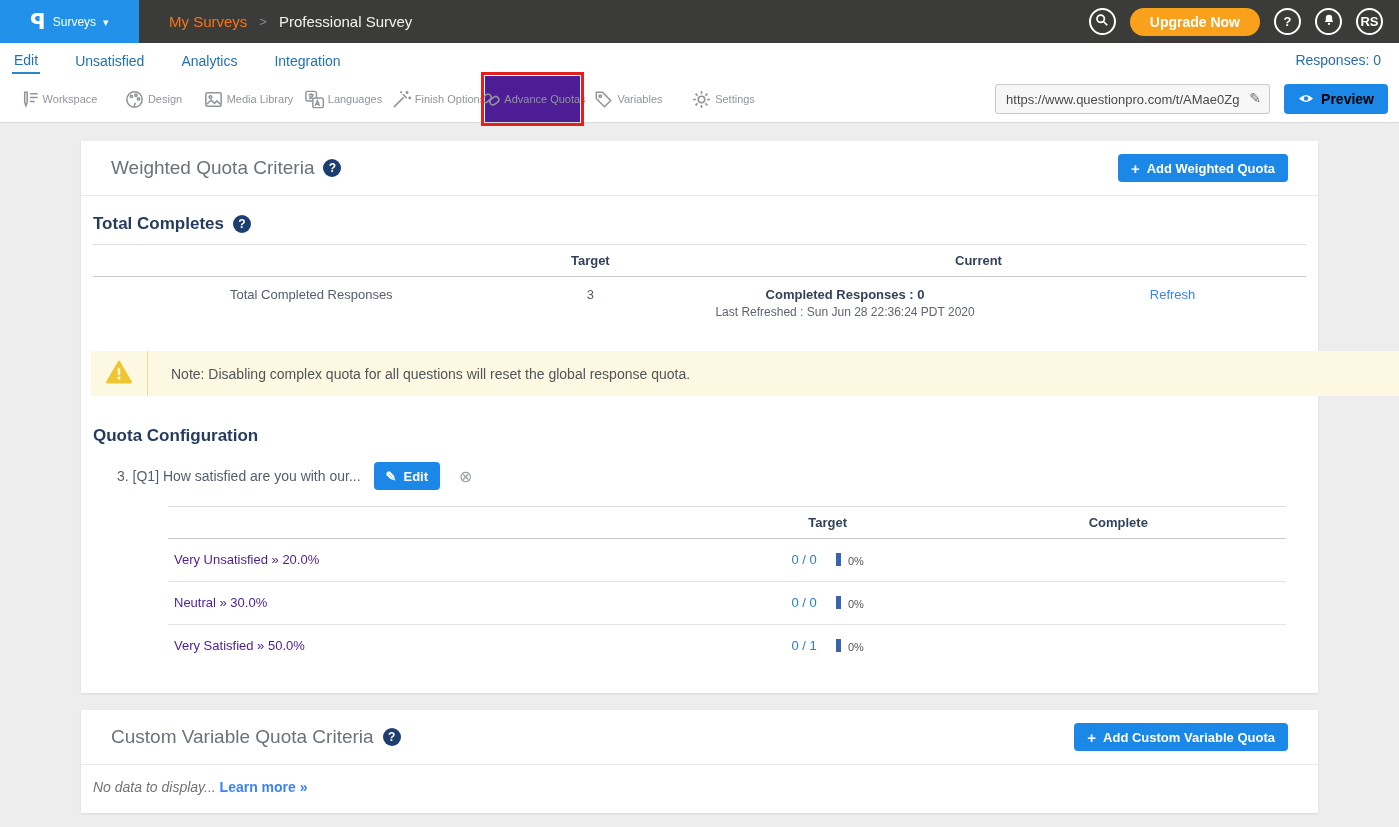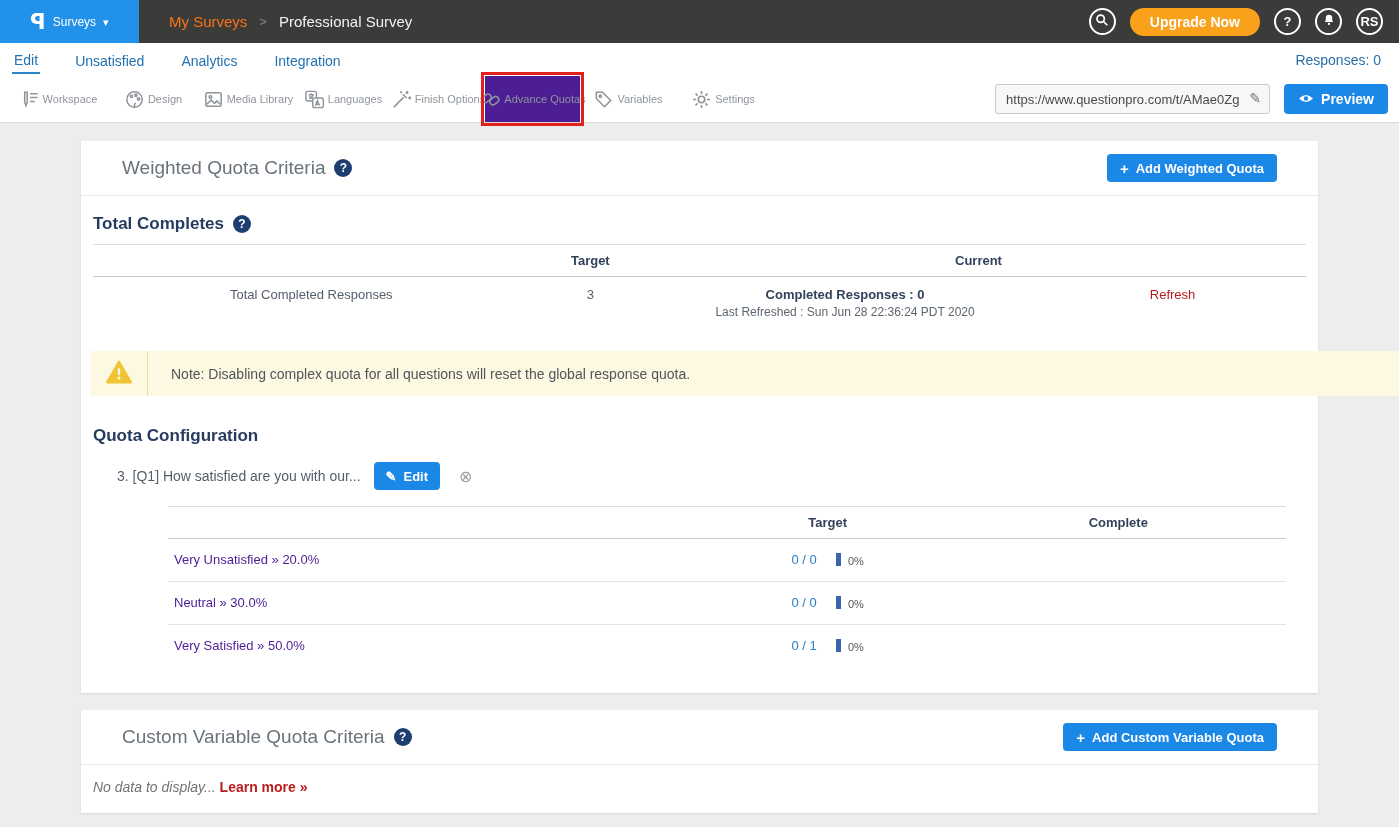--- a/index.html
+++ b/index.html
@@ -30,41 +30,41 @@
   
   .toolbar { height:47px; background:#fff; border-bottom:1px solid #d9d9d9; display:flex; align-items:stretch; padding-left:10px; position:relative; }
   .tool-item { width:95px; display:flex; flex-direction:row; align-items:center; justify-content:center; gap:2px; cursor:pointer; position:relative; }
   .tool-item .tlabel { font-size:11px; color:#8f959b; white-space:nowrap; }
   .tool-item svg { display:block; }
   .tool-item.highlighted { background:#4c1d95; outline:3px solid #e2211c; outline-offset:1px; z-index:3; }
   .toolbar-right { margin-left:auto; display:flex; align-items:center; gap:14px; padding-right:11px; }
   .url-wrap { position:relative; }
   .url-input { width:275px; height:30px; border:1px solid #c9c9c9; border-radius:3px; background:#f7f7f7; font-size:13px; color:#4a4a4a; padding:0 30px 0 10px; font-family:inherit; }
   .url-pencil { position:absolute; right:9px; top:6px; color:#6b6b6b; font-size:14px; cursor:pointer; }
-  .preview-btn { background:#1b87e6; border:none; border-radius:4px; color:#ffffff; height:30px; padding:0 14px; font-size:14px; font-weight:bold; display:flex; align-items:center; gap:7px; cursor:pointer; font-family:inherit; }
+  .preview-btn { background:#1b87e6; border:none; border-radius:4px; color:#000000; height:30px; padding:0 14px; font-size:14px; font-weight:bold; display:flex; align-items:center; gap:7px; cursor:pointer; font-family:inherit; }
 
   
   .content { padding:18px 81px 0; }
   .card { background:#fff; box-shadow:0 1px 2px rgba(0,0,0,.10); margin-bottom:17px; }
-  .card-header { display:flex; align-items:center; padding:13px 41px; border-bottom:1px solid #e8e8e8; }
+  .card-header { display:flex; align-items:center; padding:13px 30px; border-bottom:1px solid #e8e8e8; }
   .card-title { font-size:19px; color:#6a737b; display:flex; align-items:center; gap:9px; }
   .help-badge { width:18px; height:18px; border-radius:50%; background:#1d3f70; color:#fff; font-size:12px; font-weight:bold; display:inline-flex; align-items:center; justify-content:center; cursor:pointer; }
   .add-btn { margin-left:auto; background:#1b87e6; border:none; border-radius:4px; color:#fff; height:28px; padding:0 13px; font-size:13px; font-weight:bold; display:flex; align-items:center; gap:7px; cursor:pointer; font-family:inherit; }
   .add-btn .plus { font-size:15px; font-weight:bold; }
   .card-body { padding:4px 12px 26px; }
 
   .section-h { font-size:17px; font-weight:bold; color:#253c5f; display:flex; align-items:center; gap:9px; margin:14px 0 10px; }
 
   table.qp { width:100%; border-collapse:collapse; }
   table.qp th { font-size:13px; color:#33425b; font-weight:bold; padding:8px 6px; text-align:center; border-bottom:1px solid #c9c9c9; }
   table.qp { border-top:1px solid #dcdcdc; }
   table.qp td { font-size:13px; color:#545e6b; padding:10px 6px; text-align:center; vertical-align:top; }
   .cur-main { font-weight:bold; color:#33425b; }
   .cur-sub { font-size:12px; color:#5c6670; margin-top:3px; }
-  .link { color:#b91c1c; text-decoration:none; cursor:pointer; }
+  .link { color:#3b82f6; text-decoration:none; cursor:pointer; }
 
   .note { display:flex; align-items:stretch; background:#fcf8e1; margin:22px 0 0 -2px; margin-right:-93px; min-height:45px; }
   .note-icon { width:57px; display:flex; align-items:center; justify-content:center; border-right:1px solid #e6dca6; }
   .note-text { display:flex; align-items:center; padding-left:23px; font-size:14px; color:#52555a; }
 
   .qconf-row { display:flex; align-items:center; gap:13px; margin:16px 0 10px 24px; }
   .qconf-label { font-size:14px; color:#545e6b; }
   .edit-btn { background:#1b87e6; border:none; border-radius:4px; color:#fff; height:28px; padding:0 12px; font-size:13px; font-weight:bold; display:flex; align-items:center; gap:7px; cursor:pointer; font-family:inherit; }
   .close-x { color:#9aa0a6; font-size:16px; cursor:pointer; margin-left:6px; }
 

